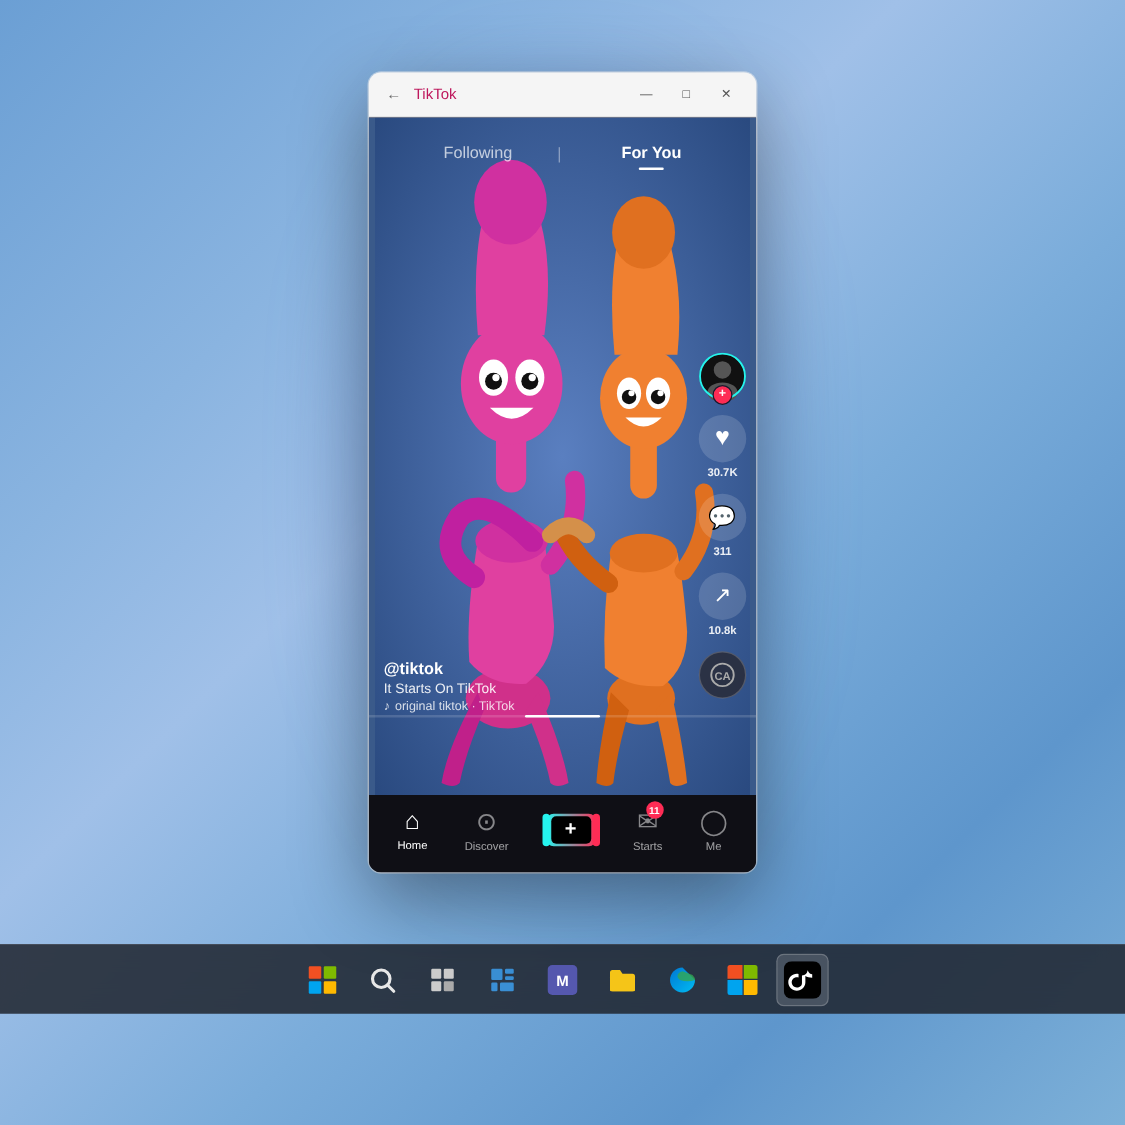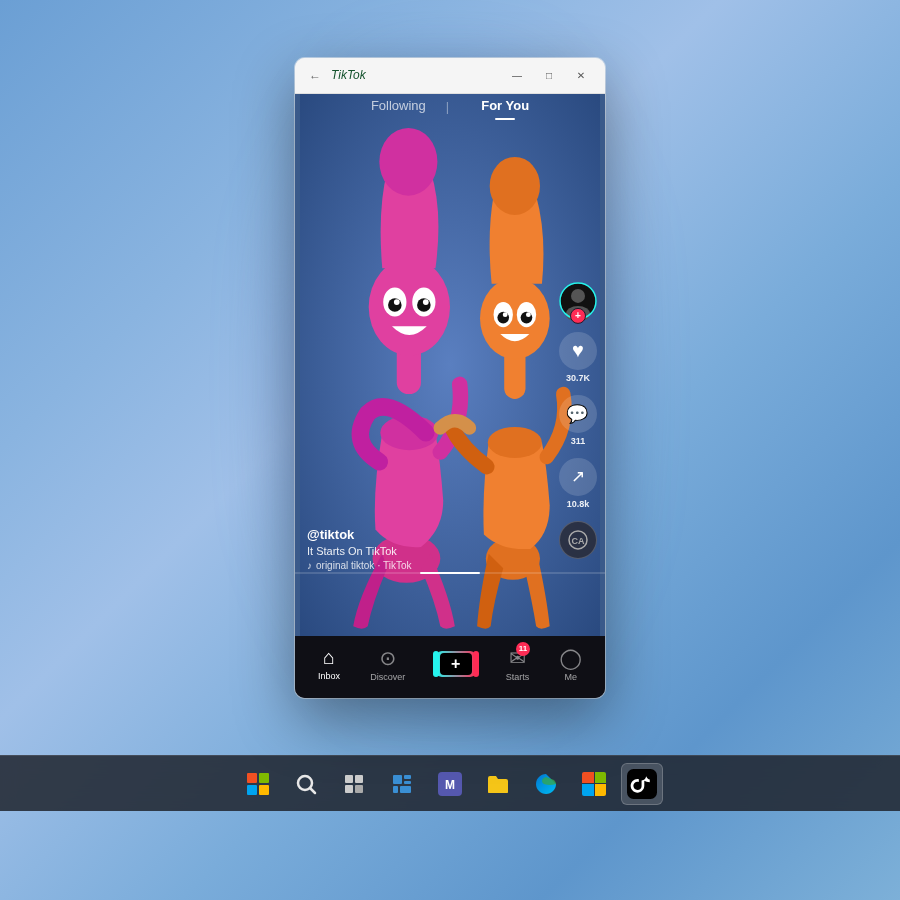--- a/index.html
+++ b/index.html
@@ -72,24 +72,23 @@
       align-items: center;
       justify-content: center;
       color: #666;
       font-size: 12px;
       cursor: pointer;
       margin-right: 6px;
     }
 
     .title-bar-title {
       font-size: 12px;
-      color: #14532d;
+      color: #be185d;
       font-weight: 500;
       flex: 1;
-      font-style: italic;
     }
 
     .title-bar-controls {
       display: flex;
       gap: 4px;
     }
 
     .tb-btn {
       width: 28px;
       height: 20px;
@@ -116,26 +115,26 @@
     .video-area {
       flex: 1;
       position: relative;
       overflow: hidden;
       background: #3a5a8a;
     }
 
     
     .top-nav {
       position: absolute;
-      top: 4px;
+      top: 20px;
       left: 0;
       right: 0;
       display: flex;
       justify-content: center;
-      gap: 20px;
+      gap: 36px;
       z-index: 10;
     }
 
     .nav-item {
       font-size: 13px;
       color: rgba(255,255,255,0.7);
       font-weight: 400;
       cursor: pointer;
       position: relative;
     }
@@ -616,21 +615,21 @@
         </div>
 
         <div class="progress-bar">
           <div class="progress-fill"></div>
         </div>
       </div>
 
       <div class="bottom-nav">
         <div class="bottom-nav-item">
           <div class="bottom-nav-icon">⌂</div>
-          <div class="bottom-nav-label active">Inbox</div>
+          <div class="bottom-nav-label active">Home</div>
         </div>
         <div class="bottom-nav-item">
           <div class="bottom-nav-icon inactive">⊙</div>
           <div class="bottom-nav-label">Discover</div>
         </div>
         <div class="bottom-nav-item">
           <div class="add-btn">
             <div class="add-btn-inner">+</div>
           </div>
         </div>

